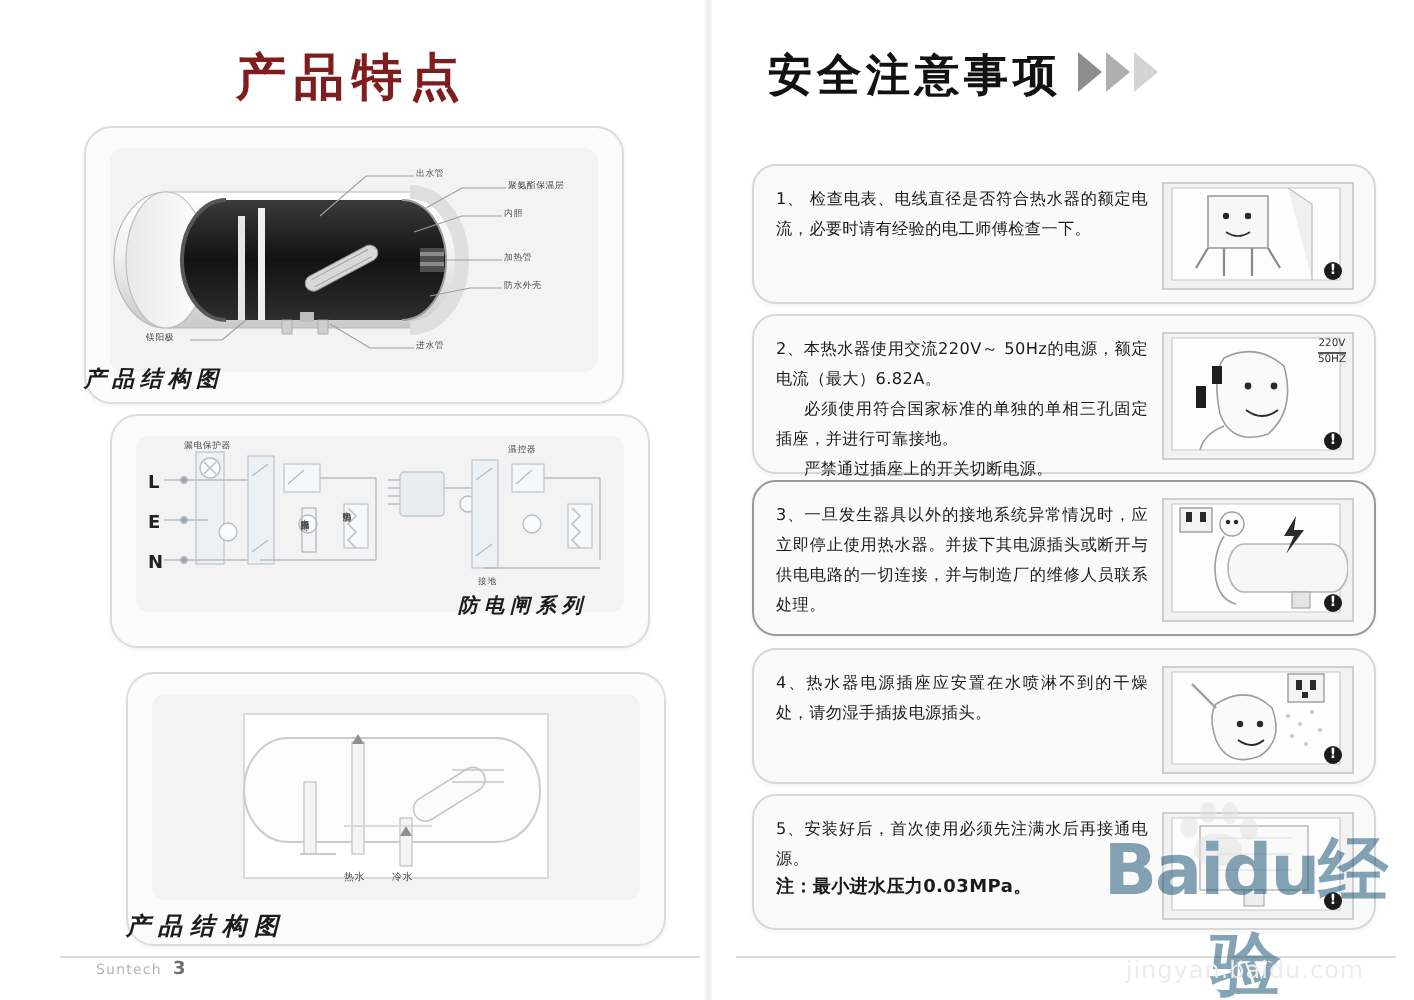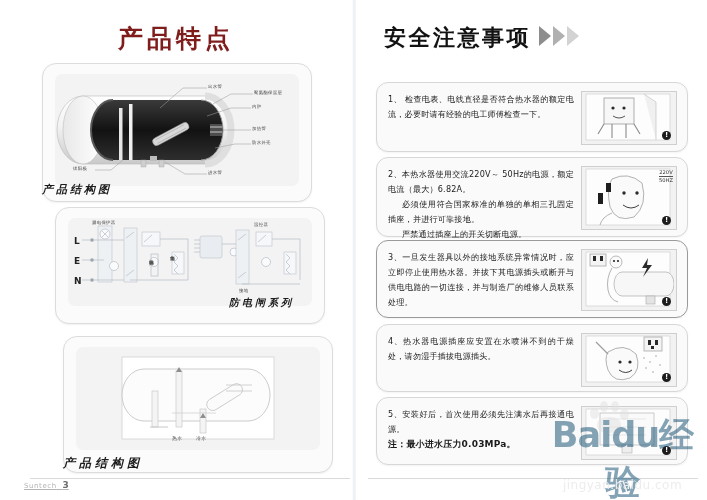--- a/index.html
+++ b/index.html
@@ -260,21 +260,21 @@
         <path d="M127 66 l-3 5 h6 z" fill="#8f8f8f"></path>
         <path d="M96 66 H140" stroke="#d2d2d2" stroke-width=".8" fill="none"></path>
       </svg>
       <div class="lbl" style="left:96px;top:88px;font-size:5px;">热水</div>
       <div class="lbl" style="left:120px;top:88px;font-size:5px;">冷水</div>
     </div>
   </div>
   <div class="cap" style="top:455px;left:63px;width:268px;font-size:12px;letter-spacing:4px;">产品结构图</div>
 
   <div class="footer-rule" style="left:30px;top:478px;width:320px;"></div>
-  <div class="foot" style="left:24px;top:480px;text-decoration:underline;">
+  <div class="foot" style="left:48px;top:480px;">
     <span>Suntech</span>
     &nbsp;<b>3</b>
   </div>
 </div>
 
 <div class="gutter"></div>
 
 <div class="page page-right">
 
   <div class="title-right">安全注意事项</div>

